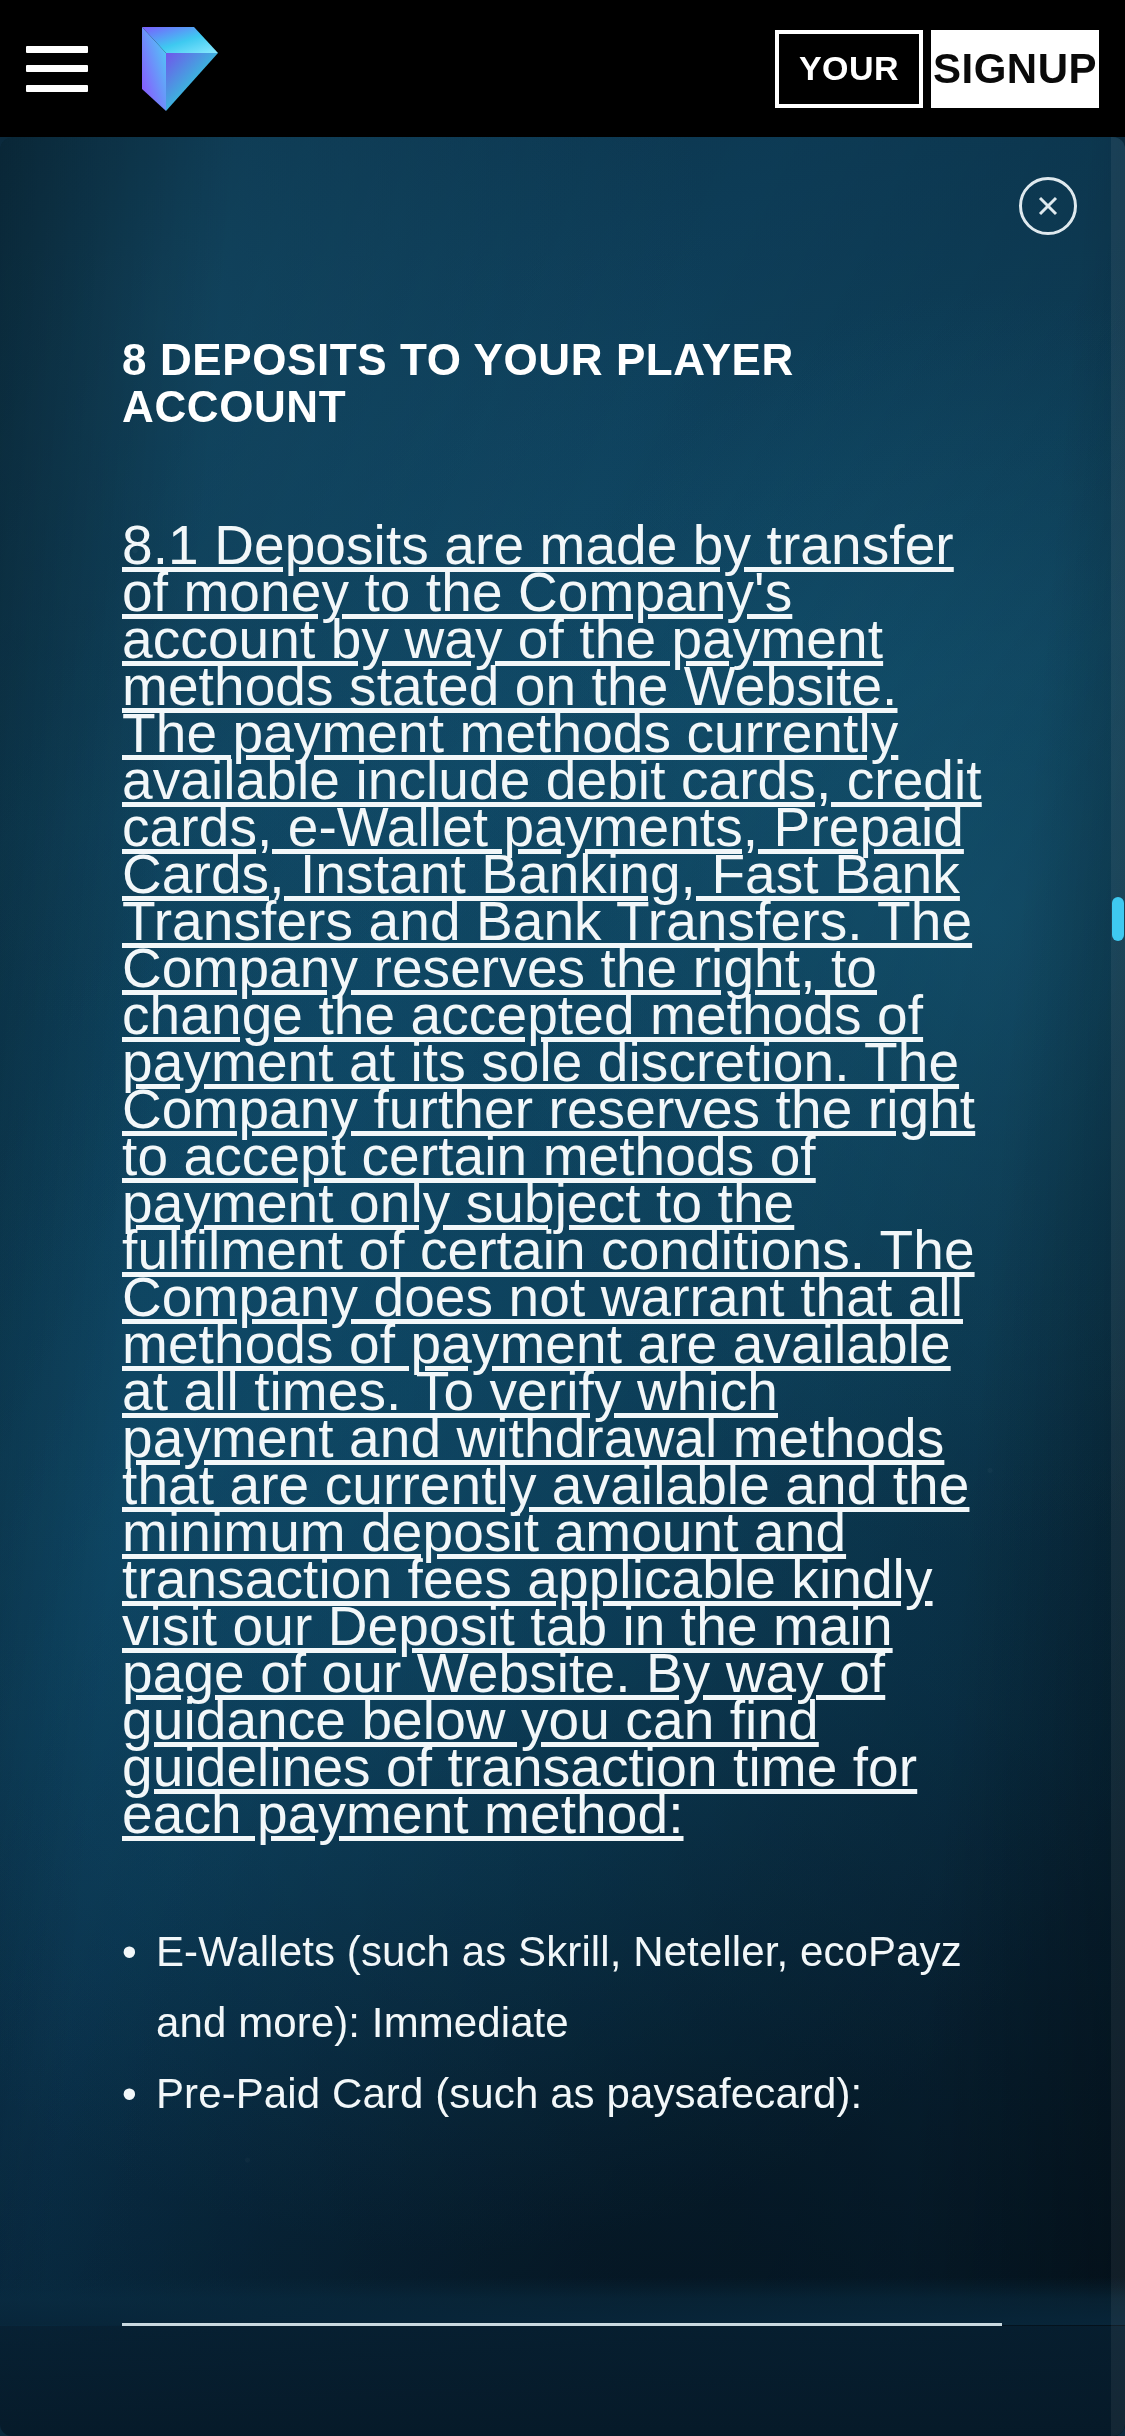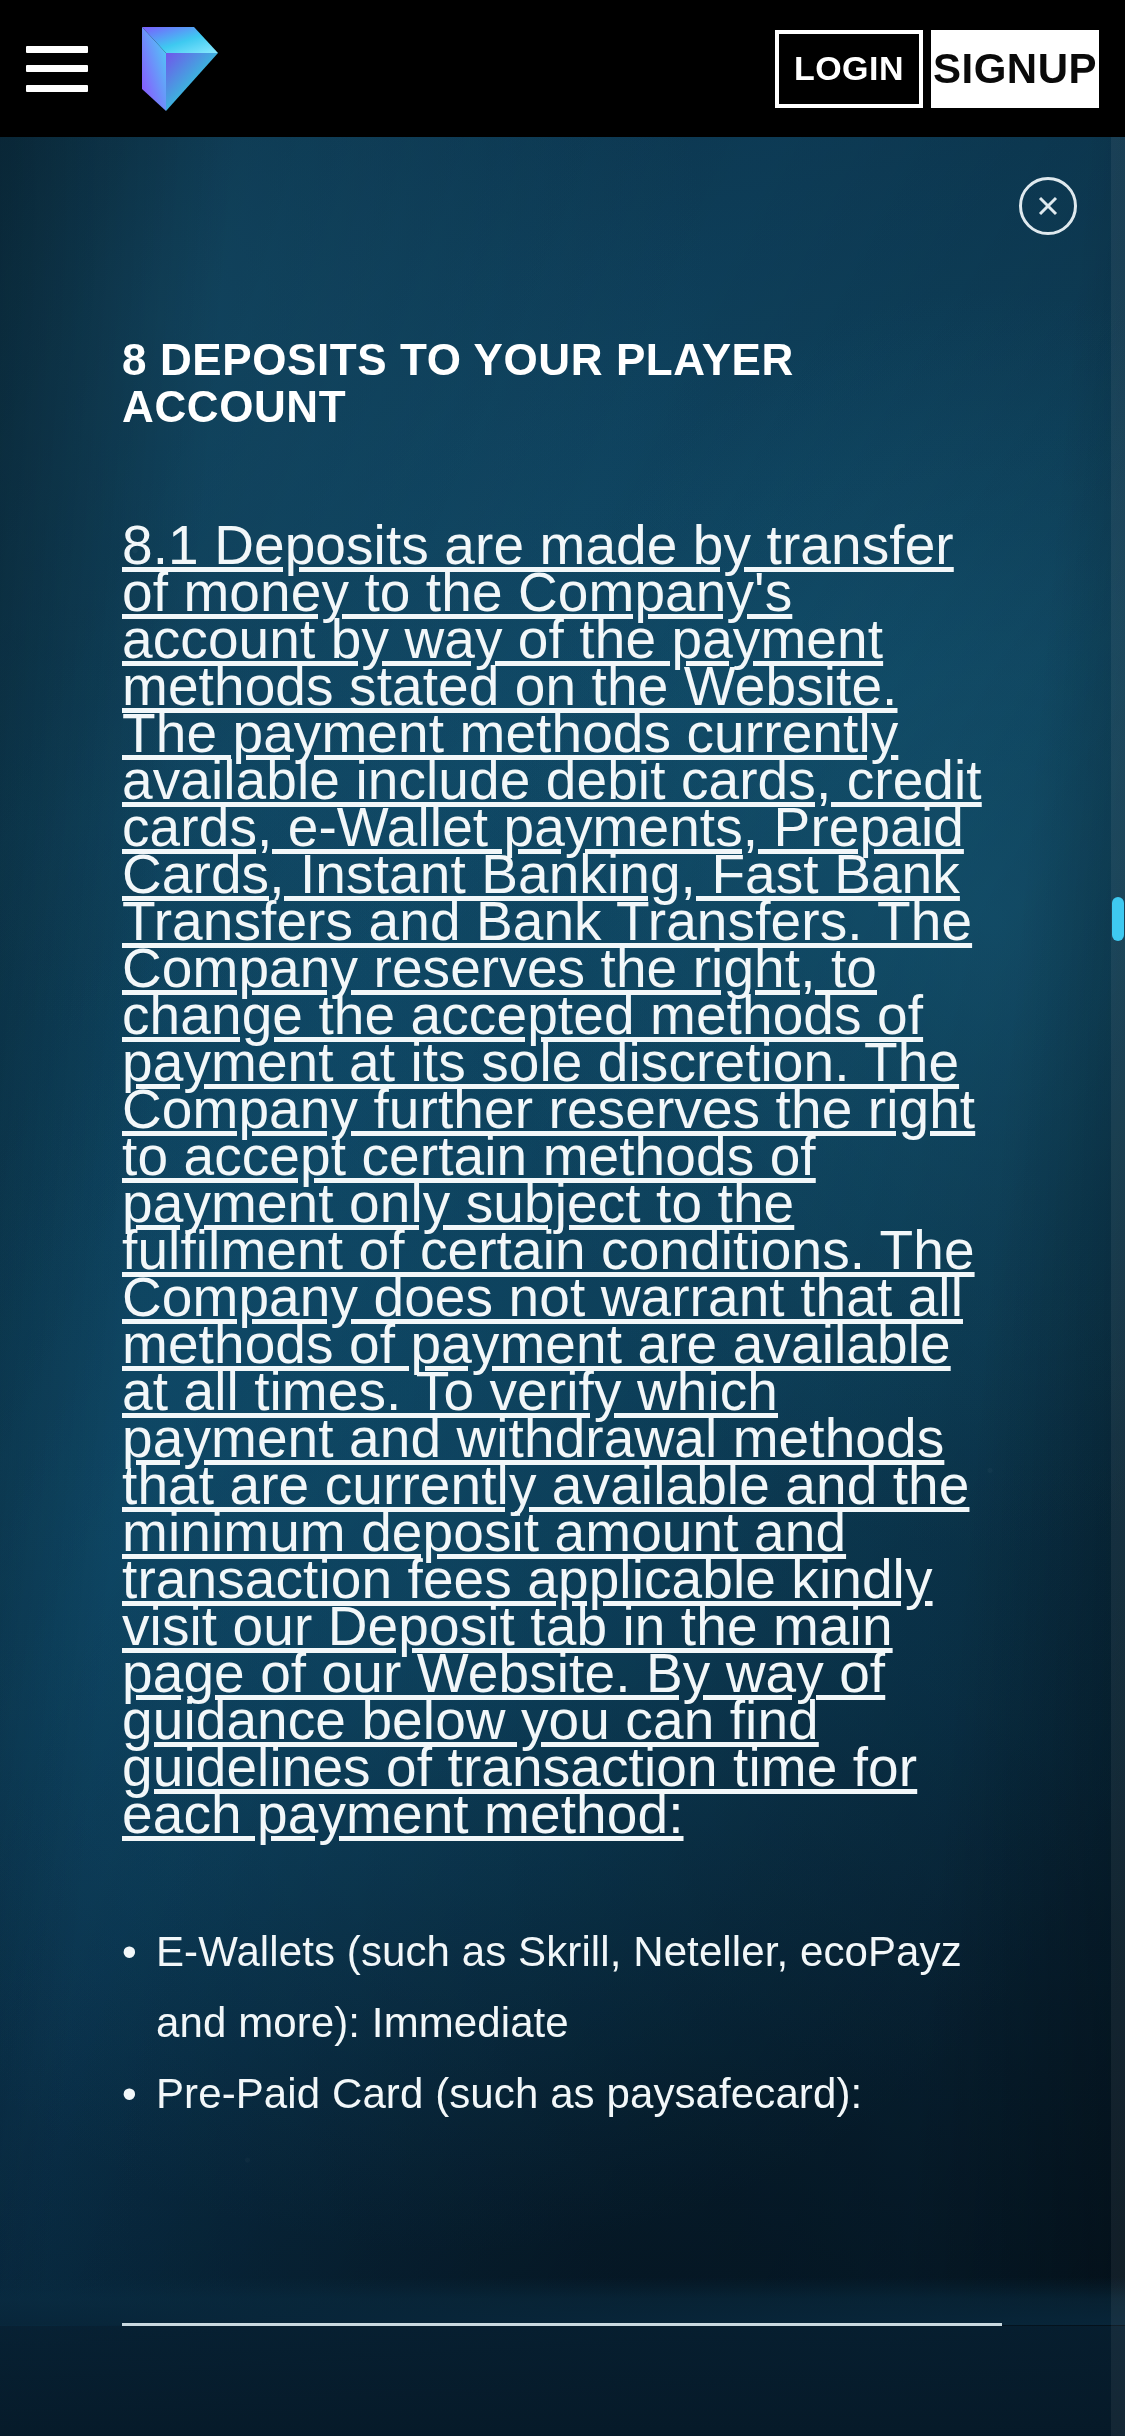--- a/index.html
+++ b/index.html
@@ -73,20 +73,21 @@
     position: absolute;
     top: 137px; left: 0;
     width: 1125px; height: 2299px;
     overflow: hidden;
     background:
       radial-gradient(ellipse 70% 45% at 14% 8%, rgba(20,78,108,0.85) 0%, rgba(10,45,66,0.0) 70%),
       radial-gradient(ellipse 60% 38% at 88% 34%, rgba(26,104,138,0.55) 0%, rgba(10,45,66,0.0) 72%),
       radial-gradient(ellipse 85% 40% at 40% 62%, rgba(17,84,117,0.55) 0%, rgba(8,38,57,0.0) 75%),
       radial-gradient(ellipse 90% 50% at 60% 100%, rgba(6,26,41,0.95) 0%, rgba(9,42,62,0.2) 70%),
       linear-gradient(170deg, #0d3a55 0%, #11506f 28%, #0e4664 55%, #0a3450 78%, #07243a 100%);
+    border-radius: 12px;
   }
   
   .page::before {
     content: "";
     position: absolute; inset: 0;
     background-image:
       radial-gradient(circle at 12% 18%, rgba(255,255,255,0.035) 0 2px, transparent 3px),
       radial-gradient(circle at 33% 9%, rgba(255,255,255,0.03) 0 2px, transparent 3px),
       radial-gradient(circle at 71% 22%, rgba(255,255,255,0.03) 0 2px, transparent 3px),
       radial-gradient(circle at 88% 58%, rgba(255,255,255,0.028) 0 2px, transparent 3px),
@@ -242,21 +243,21 @@
           <stop offset="100%" stop-color="#4ad6f5"></stop>
         </linearGradient>
       </defs>
       <path d="M10 4 L62 4 L86 30 L34 30 Z" fill="url(#lg1)"></path>
       <path d="M10 4 L34 30 L34 88 L10 66 Z" fill="url(#lg2)"></path>
       <path d="M34 30 L86 30 L34 88 Z" fill="url(#lg1)" opacity="0.92"></path>
     </svg>
   </div>
 
   <div class="auth">
-    <div class="btn-login">LOGIN</div>
+    <div class="btn-login">YOUR</div>
     <div class="btn-signup">SIGNUP</div>
   </div>
 </div>
 
 <div class="page">
 
   <div class="content">
 
     <div class="close-btn">
       <svg width="30" height="30" viewBox="0 0 30 30" xmlns="http://www.w3.org/2000/svg">

